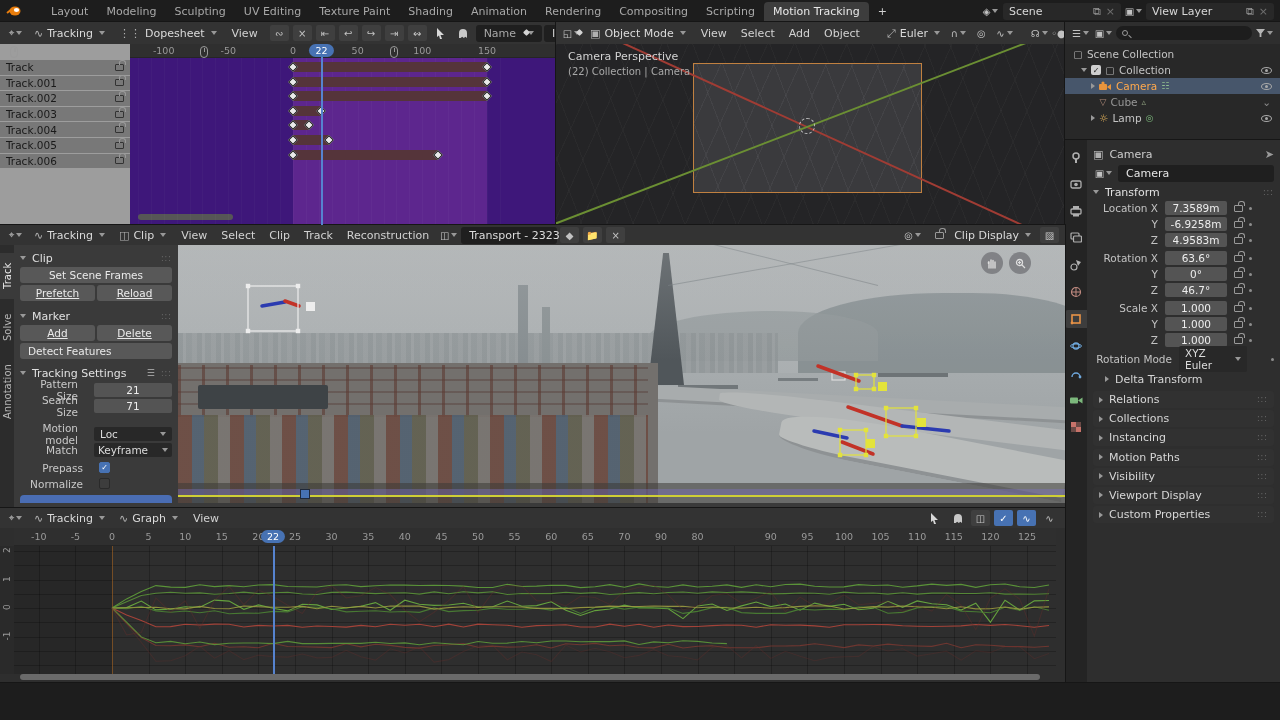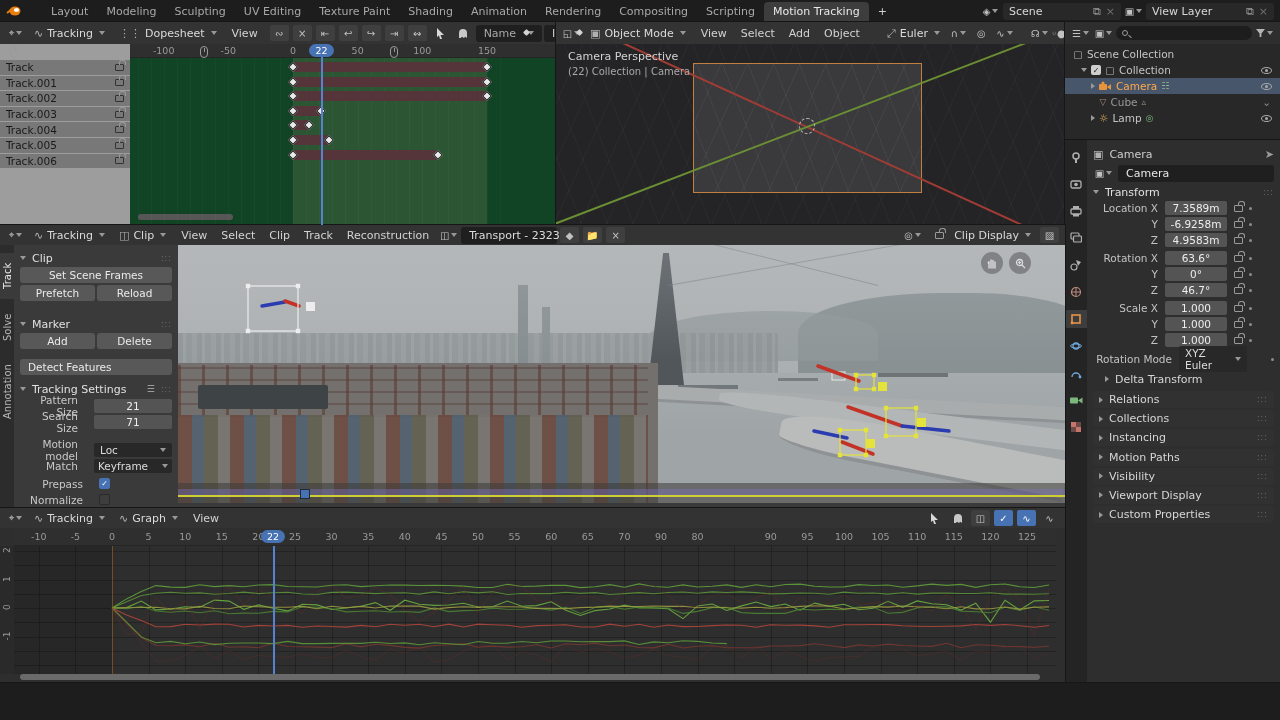--- a/index.html
+++ b/index.html
@@ -19,21 +19,21 @@
   .grip{color:#6b6b6b;font-size:8px;letter-spacing:1px;}
   
   #topbar{left:0;top:0;width:1280px;height:22px;background:#1d1d1d;display:flex;align-items:center;padding:0 6px;gap:2px;}
   .wstab{padding:3px 9px;color:#a8a8a8;border-radius:4px 4px 0 0;}
   .wstab.active{background:#3d3d3d;color:#e8e8e8;}
   .scenepill{background:#282828;border-radius:3px;display:flex;align-items:center;gap:5px;padding:2px 6px;color:#d8d8d8;}
   
   #dopesheet{left:0;top:22px;width:556px;height:203px;background:#2b2b2b;}
   #ds-channels{position:absolute;left:0;top:22px;width:130px;bottom:0;background:#9d9d9d;}
   .chrow{position:relative;height:14.6px;margin-bottom:1px;background:#787878;display:flex;align-items:center;padding:0 6px;color:#191919;font-size:10.5px;}
-  #ds-keys{position:absolute;left:130px;top:22px;right:0;bottom:0;background:#14532d;overflow:hidden;}
+  #ds-keys{position:absolute;left:130px;top:22px;right:0;bottom:0;background:#4c1d95;overflow:hidden;}
   .ruler{position:absolute;left:0;right:0;top:0;height:14px;background:#2f2f2f;border-bottom:1px solid #252525;}
   .tick{position:absolute;top:1px;transform:translateX(-50%);color:#9a9a9a;font-size:9.5px;}
   .framepill{position:absolute;top:0;transform:translateX(-50%);background:#4772b3;color:#fff;font-size:9.5px;padding:1px 6px;border-radius:7px;z-index:5;}
   .playline{position:absolute;top:13px;bottom:0;width:1.5px;background:#5683cf;z-index:4;}
   .kfband{position:absolute;height:10px;background:#55343a;border-radius:1px;}
   .kfdia{position:absolute;width:7px;height:7px;background:#e9e9e9;border:1px solid #1c1c1c;transform:translate(-50%,-50%) rotate(45deg);z-index:3;}
   .hscroll{position:absolute;height:6px;background:#6a6a6a;border-radius:3px;}
   
   #viewport{left:556px;top:22px;width:509px;height:203px;background:#2b2b2d;}
   #v3d{position:absolute;left:0;top:22px;right:0;bottom:0;background:#2b2b2d;overflow:hidden;
@@ -71,21 +71,21 @@
   .panelhdr{display:flex;align-items:center;gap:6px;color:#e0e0e0;height:18px;}
   .dropfield{background:#282828;border-radius:2px;color:#dcdcdc;font-size:10.5px;display:flex;align-items:center;justify-content:center;gap:6px;padding:1px 6px;}
   
   #clip{left:0;top:225px;width:1065px;height:283px;background:#3a3a3a;}
   #cliptabs{position:absolute;left:0;top:20px;width:14px;bottom:0;background:#2c2c2c;}
   .vtab{position:absolute;left:0;width:14px;color:#b8b8b8;font-size:10px;display:flex;align-items:center;justify-content:center;writing-mode:vertical-rl;transform:rotate(180deg);}
   .vtab.active{background:#3a3a3a;color:#e8e8e8;}
   #clippanel{position:absolute;left:14px;top:20px;width:164px;bottom:0;background:#3a3a3a;padding:4px 6px;overflow:hidden;}
   .cbtn{background:#585858;border-radius:3px;color:#eaeaea;font-size:10.5px;text-align:center;padding:2px 0;margin-bottom:2px;}
   .btnrow{display:flex;gap:2px;margin-bottom:2px;}
-  .btnrow .cbtn{flex:1;margin-bottom:8px;}
+  .btnrow .cbtn{flex:1;margin-bottom:0;text-decoration:underline;}
   .setrow{display:flex;align-items:center;height:15px;margin-bottom:1px;}
   .setlabel{flex:1;text-align:right;color:#c8c8c8;font-size:10.5px;padding-right:16px;}
   .setval{width:78px;background:#545454;border-radius:2px;color:#ededed;font-size:10.5px;text-align:center;padding:1px 0;}
   .setdrop{width:78px;}
   .ckb{width:11px;height:11px;border-radius:2px;background:#3d3d3d;border:1px solid #2a2a2a;color:#fff;font-size:8px;display:flex;align-items:center;justify-content:center;}
   .ckb.on{background:#4772b3;border-color:#4772b3;}
   #clipview{position:absolute;left:178px;top:20px;right:0;bottom:5px;overflow:hidden;background:#9fa4a6;}
   .ph{position:absolute;}
   #mksvg{position:absolute;left:0;top:0;}
   .gizmo{position:absolute;width:22px;height:22px;border-radius:50%;background:rgba(88,88,92,0.55);display:flex;align-items:center;justify-content:center;}

